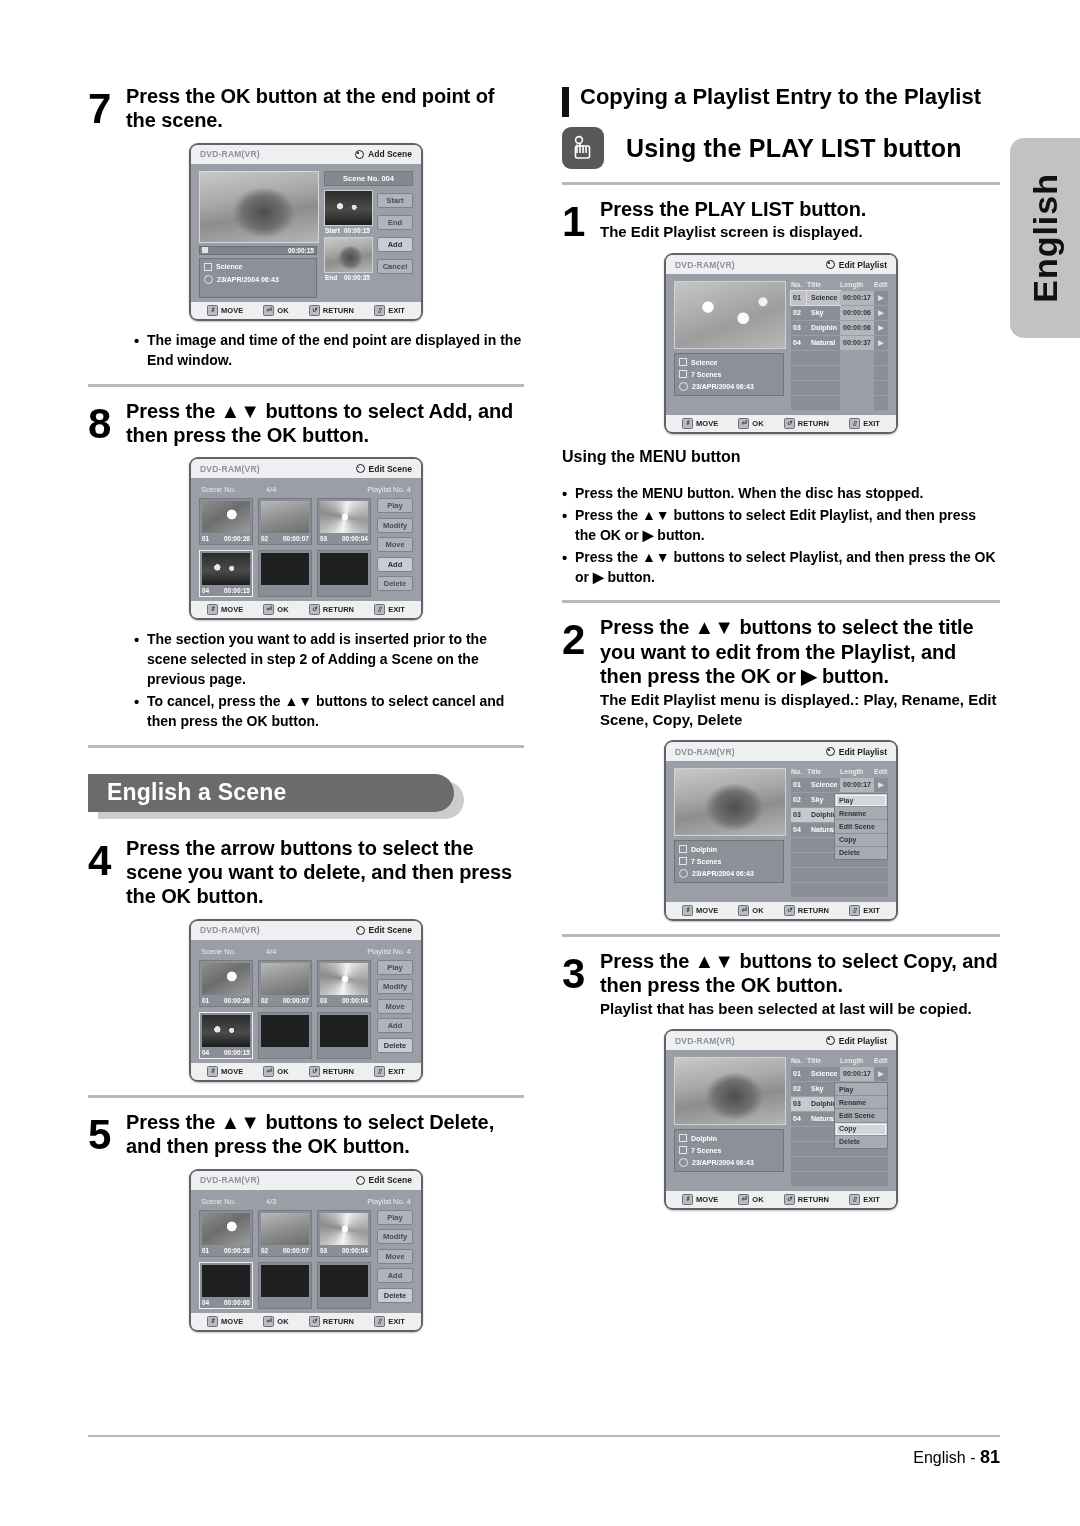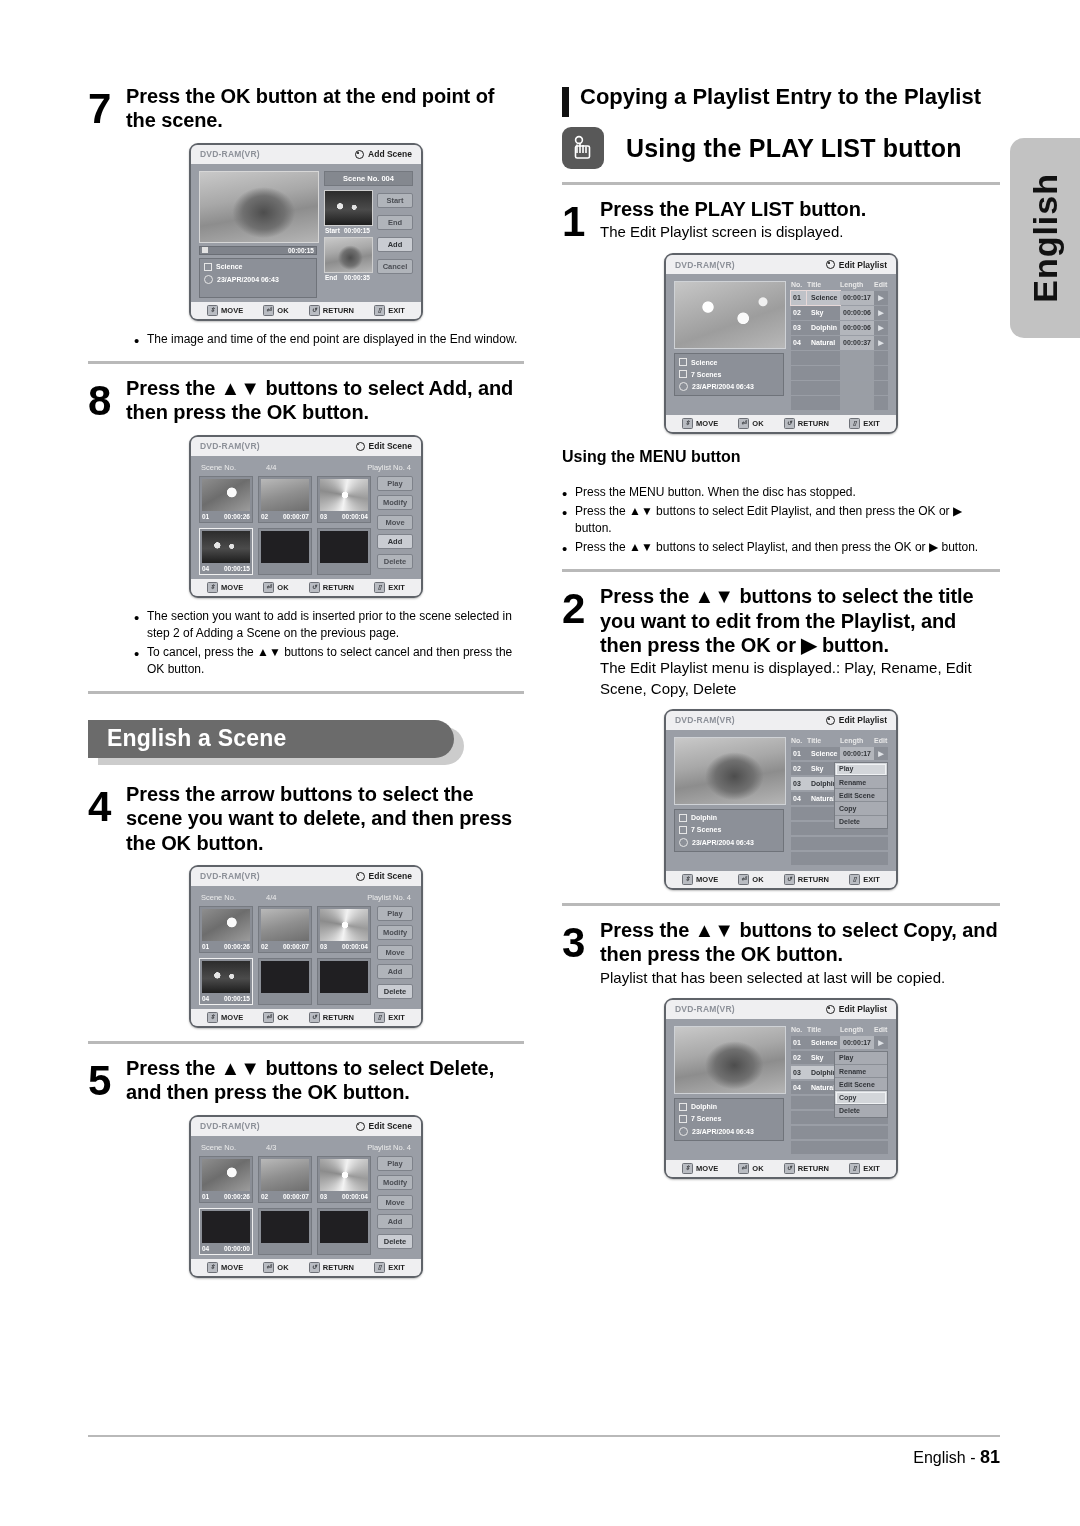--- a/index.html
+++ b/index.html
@@ -30,27 +30,27 @@
   .step{display:flex;align-items:flex-start;margin-bottom:6px;}
   .step-num{
     font-size:42px;font-weight:bold;line-height:1;
     width:34px;flex:0 0 34px;margin-top:4px;
   }
   .step-body{flex:1;padding-left:4px;}
   .step-title{
     font-size:20px;font-weight:bold;line-height:1.22;
     letter-spacing:-0.1px;
   }
-  .step-sub{font-size:15px;line-height:1.35;margin-top:1px;}
+  .step-sub{font-size:15px;line-height:1.35;margin-top:1px;font-weight:bold;}
 
   
   ul.bullets{list-style:none;margin:10px 0 0 0;padding:0 0 0 46px;}
   ul.bullets li{
-    font-size:12px;line-height:1.42;position:relative;
-    padding-left:13px;margin-bottom:2px;
+    font-size:14px;line-height:1.42;position:relative;
+    padding-left:13px;margin-bottom:2px;font-weight:bold;
   }
   ul.bullets li:before{
     content:"•";position:absolute;left:0;top:-1px;font-size:15px;
   }
 
   hr.rule{
     border:none;border-top:3px solid #b9b9b9;margin:13px 0 12px 0;
   }
 
   

